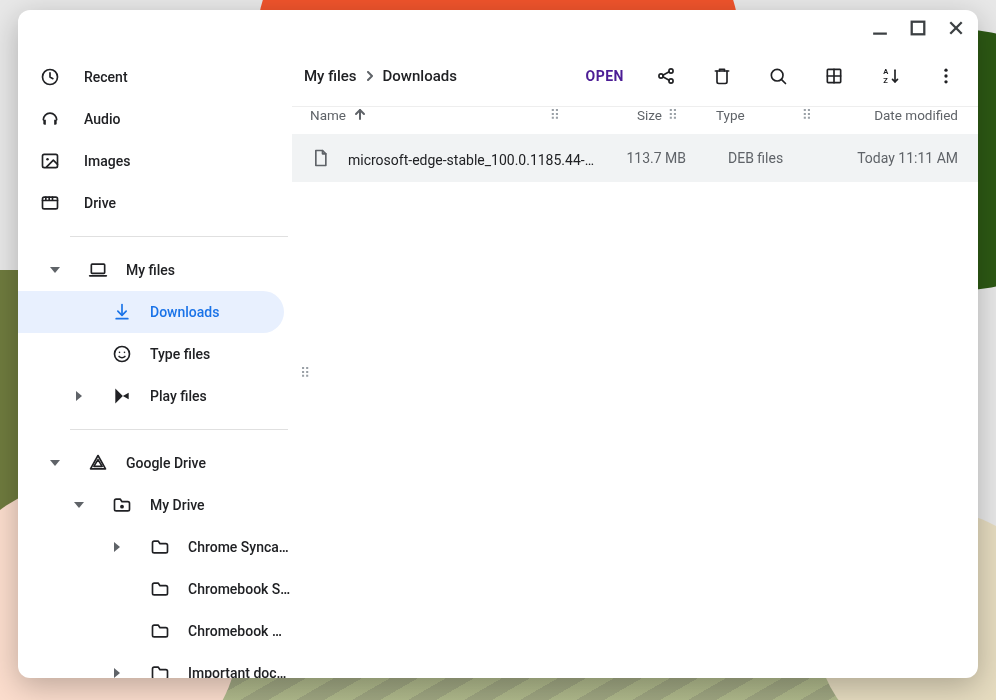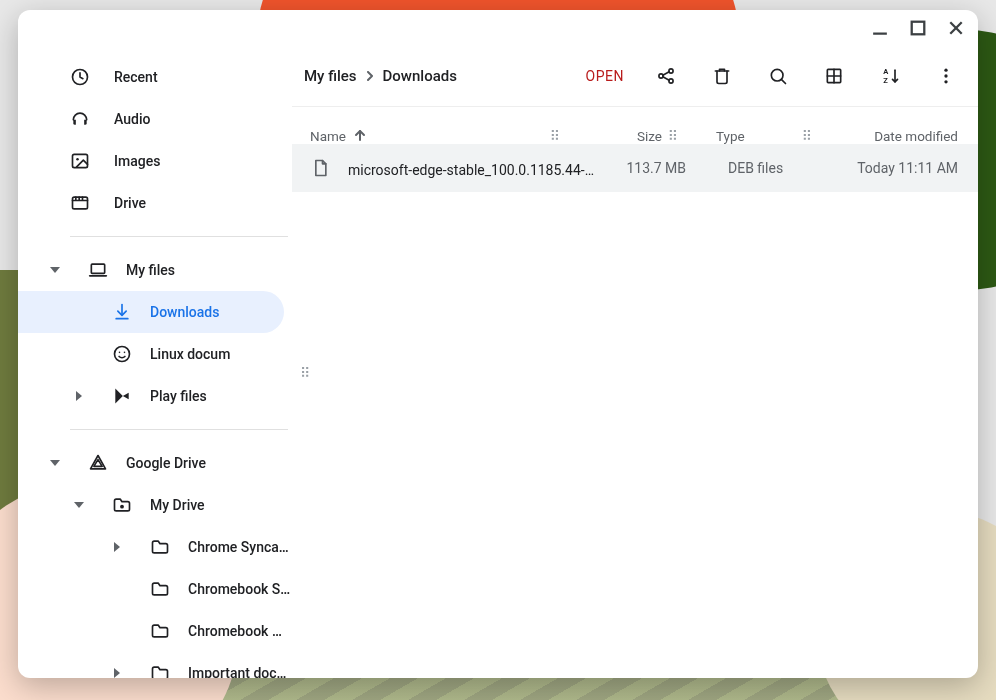--- a/index.html
+++ b/index.html
@@ -70,21 +70,21 @@
     height:1px;
     background:#e0e0e0;
     margin: 12px 0;
     margin-left: 52px;
     margin-right: 4px;
   }
   .side-item {
     display:flex;
     align-items:center;
     height: 42px;
-    padding-left: 52px;
+    padding-left: 22px;
     gap: 24px;
     cursor:pointer;
     color:#202124;
     font-size:14px;
     position:relative;
   }
   .side-item .icon, .tree-item .icon {
     width:20px; height:20px; display:flex; align-items:center; justify-content:center; flex-shrink:0;
   }
   .side-item .lbl, .tree-item .lbl {
@@ -145,30 +145,30 @@
     gap: 12px;
   }
   .breadcrumb {
     display:flex; align-items:center; gap:8px;
     font-size:15px; font-weight:500; color:#202124;
     flex-shrink:0;
   }
   .breadcrumb .sep { color:#5f6368; }
   .tool-spacer { flex:1; }
   .open-btn {
-    font-size:14px; font-weight:400; letter-spacing:0.5px;
-    color:#b91c1c; padding:0 8px; cursor:pointer;text-align:center;
+    font-size:14px; font-weight:700; letter-spacing:0.5px;
+    color:#4c1d95; padding:0 8px; cursor:pointer;text-align:center;
   }
   .tool-icon {
     width:44px; height:44px; display:flex; align-items:center; justify-content:center; cursor:pointer; color:#202124;
   }
   .tool-icon svg{width:20px;height:20px;display:block;}
 
   .headers {
-    display:flex; align-items:flex-end; height:38px;
+    display:flex; align-items:flex-start; height:28px;
     color:#5f6368; font-size:13.5px;
     border-top:1px solid #eeeeee;
     padding: 0 20px 0 18px;
   }
   .headers .col-name{flex:1;display:flex;align-items:center;gap:8px;}
   .headers .grip{color:#9aa0a6;margin-left:auto;margin-right:12px;}
   .col-name{flex:1;}
   .col-size{width:90px;text-align:right;}
   .col-type{width:100px;padding-left:20px;}
   .col-mod{width:128px;text-align:right;}
@@ -302,21 +302,21 @@
       <div class="tree-item indent1">
         <span class="expand"></span>
         <span class="icon">
           <svg viewBox="0 0 24 24" class="ico-stroke">
               <circle cx="12" cy="12" r="9"></circle>
               <circle cx="9" cy="10" r="1" fill="currentColor" stroke="none"></circle>
               <circle cx="15" cy="10" r="1" fill="currentColor" stroke="none"></circle>
               <path d="M8.5 15c1 1 2 1.5 3.5 1.5s2.5-.5 3.5-1.5"></path>
             </svg>
         </span>
-        <span class="lbl">Linux docum</span>
+        <span class="lbl">Type files</span>
       </div>
 
       <div class="tree-item indent1">
         <span class="expand">
           <svg viewBox="0 0 10 10">
               <polygon points="2,0 8,5 2,10" fill="currentColor"></polygon>
             </svg>
         </span>
         <span class="icon">
           <svg viewBox="0 0 24 24">

